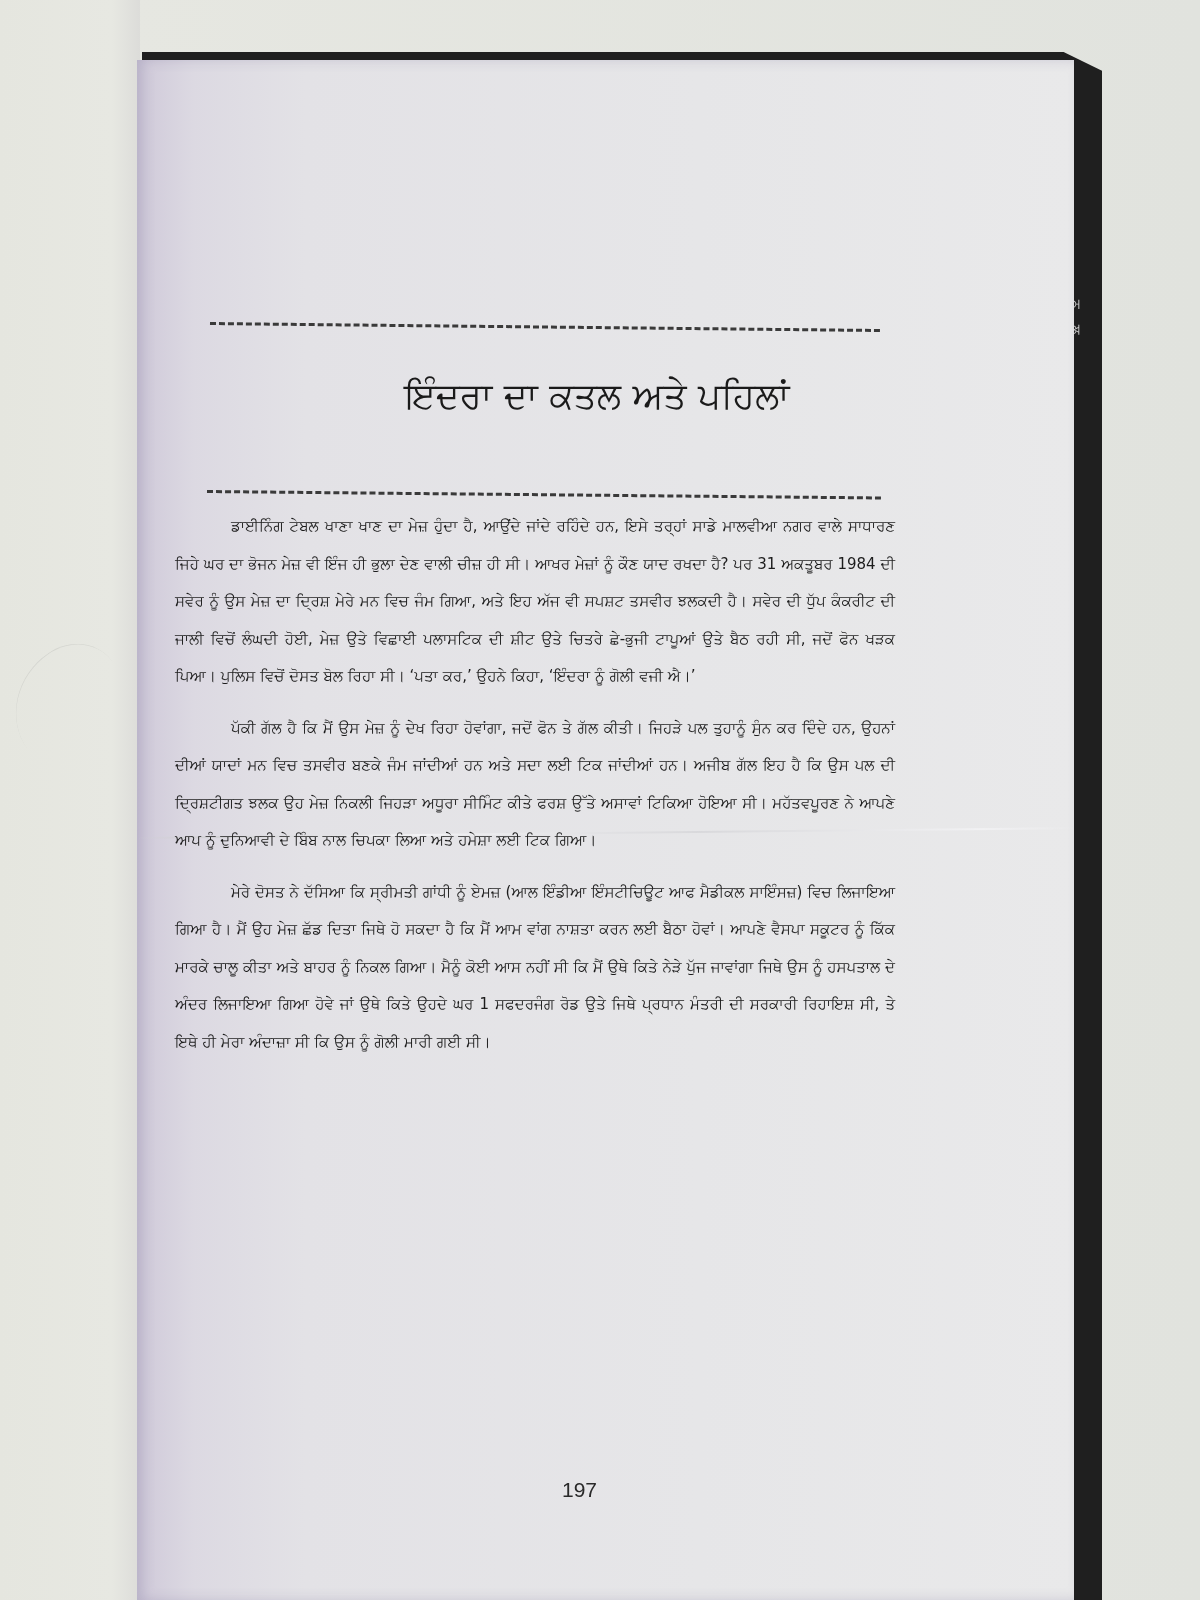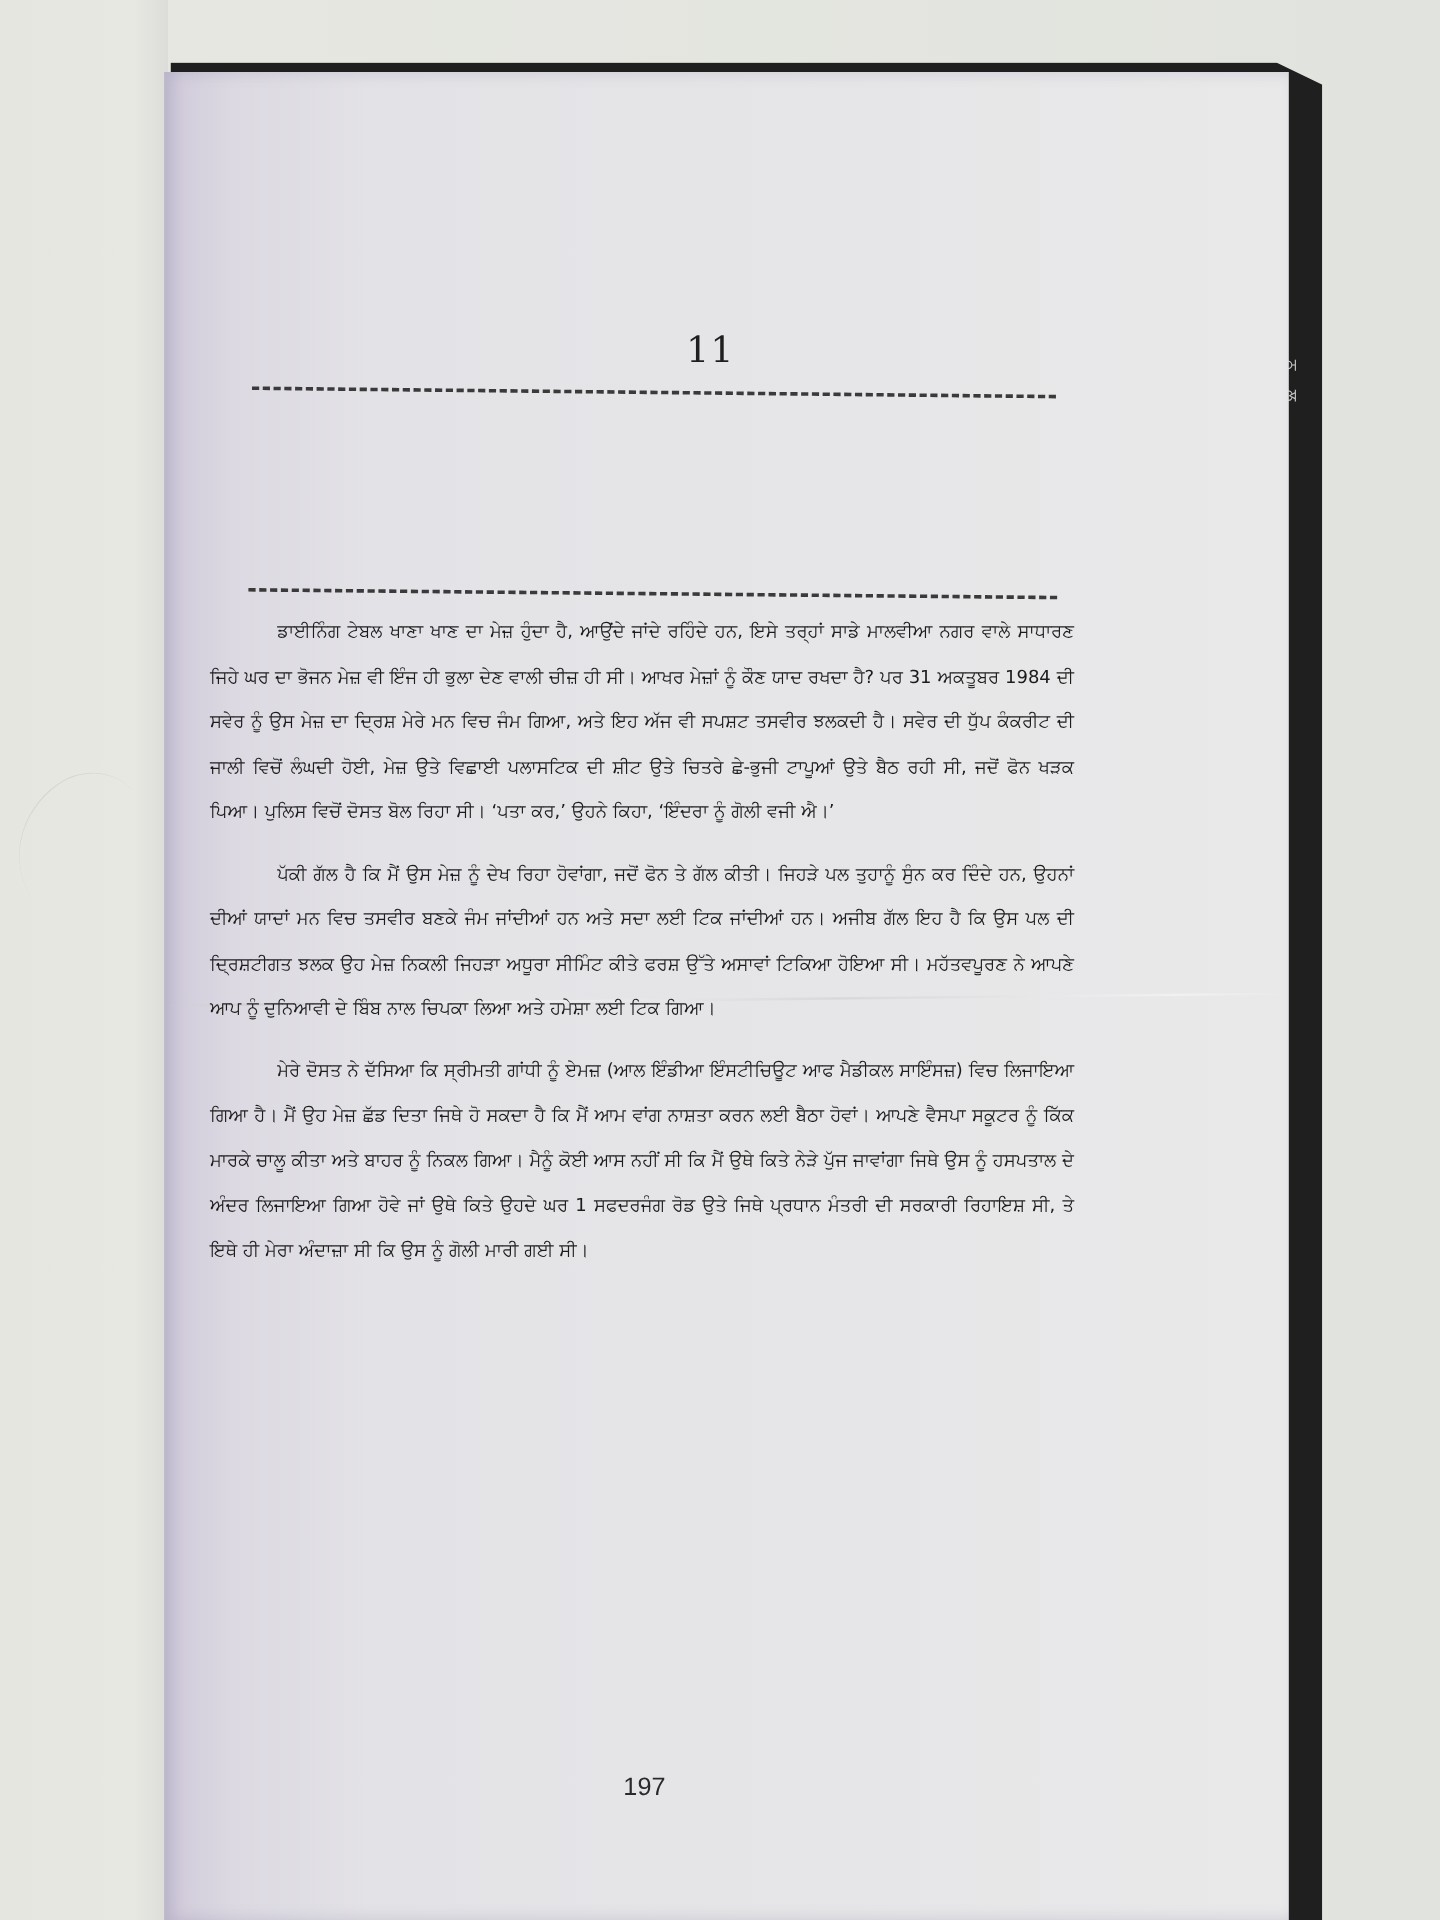--- a/index.html
+++ b/index.html
@@ -56,41 +56,41 @@
     }
     .body-text {
       position: absolute; left: 38px; top: 448px; width: 720px;
       font-size: 15px; line-height: 37.5px; color: #1c1c1c;
       text-align: justify;
     }
     .para { margin: 0; text-indent: 56px; }
     .para.first { text-indent: 56px; }
     .para + .para { margin-top: 14px; }
     .folio {
-      position: absolute; left: 340px; top: 1418px; width: 120px; text-align: center;
+      position: absolute; left: 340px; top: 1418px; width: 120px; text-align: right;
       font-family: "Liberation Sans", sans-serif; font-size: 21px; color: #2a2a2a;
     }
   </style>
 </head>
 <body>
 
 <div class="backdrop"></div>
 <div class="prev-page">
   <div class="crease"></div>
 </div>
 
 <div class="cover"></div>
 <span class="cover-spine-text" style="top:300px;">ਨ</span>
 <span class="cover-spine-text" style="top:325px;">ਲ</span>
 
 <div class="page">
   <div class="page-tear"></div>
 
-  <div class="chapter-number">11</div>
   <div class="rule top"></div>
+  <div class="chapter-title">ਇੰਦਰਾ ਦਾ ਕਤਲ ਅਤੇ ਪਹਿਲਾਂ</div>
   <div class="rule bottom"></div>
 
   <div class="body-text">
     <p class="para first">ਡਾਈਨਿੰਗ ਟੇਬਲ ਖਾਣਾ ਖਾਣ ਦਾ ਮੇਜ਼ ਹੁੰਦਾ ਹੈ, ਆਉਂਦੇ ਜਾਂਦੇ ਰਹਿੰਦੇ ਹਨ, ਇਸੇ ਤਰ੍ਹਾਂ ਸਾਡੇ ਮਾਲਵੀਆ ਨਗਰ ਵਾਲੇ ਸਾਧਾਰਣ ਜਿਹੇ ਘਰ ਦਾ ਭੋਜਨ ਮੇਜ਼ ਵੀ ਇੰਜ ਹੀ ਭੁਲਾ ਦੇਣ ਵਾਲੀ ਚੀਜ਼ ਹੀ ਸੀ। ਆਖਰ ਮੇਜ਼ਾਂ ਨੂੰ ਕੌਣ ਯਾਦ ਰਖਦਾ ਹੈ? ਪਰ 31 ਅਕਤੂਬਰ 1984 ਦੀ ਸਵੇਰ ਨੂੰ ਉਸ ਮੇਜ਼ ਦਾ ਦ੍ਰਿਸ਼ ਮੇਰੇ ਮਨ ਵਿਚ ਜੰਮ ਗਿਆ, ਅਤੇ ਇਹ ਅੱਜ ਵੀ ਸਪਸ਼ਟ ਤਸਵੀਰ ਝਲਕਦੀ ਹੈ। ਸਵੇਰ ਦੀ ਧੁੱਪ ਕੰਕਰੀਟ ਦੀ ਜਾਲੀ ਵਿਚੋਂ ਲੰਘਦੀ ਹੋਈ, ਮੇਜ਼ ਉਤੇ ਵਿਛਾਈ ਪਲਾਸਟਿਕ ਦੀ ਸ਼ੀਟ ਉਤੇ ਚਿਤਰੇ ਛੇ-ਭੁਜੀ ਟਾਪੂਆਂ ਉਤੇ ਬੈਠ ਰਹੀ ਸੀ, ਜਦੋਂ ਫੋਨ ਖੜਕ ਪਿਆ। ਪੁਲਿਸ ਵਿਚੋਂ ਦੋਸਤ ਬੋਲ ਰਿਹਾ ਸੀ। ‘ਪਤਾ ਕਰ,’ ਉਹਨੇ ਕਿਹਾ, ‘ਇੰਦਰਾ ਨੂੰ ਗੋਲੀ ਵਜੀ ਐ।’</p>
     <p class="para">ਪੱਕੀ ਗੱਲ ਹੈ ਕਿ ਮੈਂ ਉਸ ਮੇਜ਼ ਨੂੰ ਦੇਖ ਰਿਹਾ ਹੋਵਾਂਗਾ, ਜਦੋਂ ਫੋਨ ਤੇ ਗੱਲ ਕੀਤੀ। ਜਿਹੜੇ ਪਲ ਤੁਹਾਨੂੰ ਸੁੰਨ ਕਰ ਦਿੰਦੇ ਹਨ, ਉਹਨਾਂ ਦੀਆਂ ਯਾਦਾਂ ਮਨ ਵਿਚ ਤਸਵੀਰ ਬਣਕੇ ਜੰਮ ਜਾਂਦੀਆਂ ਹਨ ਅਤੇ ਸਦਾ ਲਈ ਟਿਕ ਜਾਂਦੀਆਂ ਹਨ। ਅਜੀਬ ਗੱਲ ਇਹ ਹੈ ਕਿ ਉਸ ਪਲ ਦੀ ਦ੍ਰਿਸ਼ਟੀਗਤ ਝਲਕ ਉਹ ਮੇਜ਼ ਨਿਕਲੀ ਜਿਹੜਾ ਅਧੂਰਾ ਸੀਮਿੰਟ ਕੀਤੇ ਫਰਸ਼ ਉੱਤੇ ਅਸਾਵਾਂ ਟਿਕਿਆ ਹੋਇਆ ਸੀ। ਮਹੱਤਵਪੂਰਣ ਨੇ ਆਪਣੇ ਆਪ ਨੂੰ ਦੁਨਿਆਵੀ ਦੇ ਬਿੰਬ ਨਾਲ ਚਿਪਕਾ ਲਿਆ ਅਤੇ ਹਮੇਸ਼ਾ ਲਈ ਟਿਕ ਗਿਆ।</p>
     <p class="para">ਮੇਰੇ ਦੋਸਤ ਨੇ ਦੱਸਿਆ ਕਿ ਸ੍ਰੀਮਤੀ ਗਾਂਧੀ ਨੂੰ ਏਮਜ਼ (ਆਲ ਇੰਡੀਆ ਇੰਸਟੀਚਿਊਟ ਆਫ ਮੈਡੀਕਲ ਸਾਇੰਸਜ਼) ਵਿਚ ਲਿਜਾਇਆ ਗਿਆ ਹੈ। ਮੈਂ ਉਹ ਮੇਜ਼ ਛੱਡ ਦਿਤਾ ਜਿਥੇ ਹੋ ਸਕਦਾ ਹੈ ਕਿ ਮੈਂ ਆਮ ਵਾਂਗ ਨਾਸ਼ਤਾ ਕਰਨ ਲਈ ਬੈਠਾ ਹੋਵਾਂ। ਆਪਣੇ ਵੈਸਪਾ ਸਕੂਟਰ ਨੂੰ ਕਿੱਕ ਮਾਰਕੇ ਚਾਲੂ ਕੀਤਾ ਅਤੇ ਬਾਹਰ ਨੂੰ ਨਿਕਲ ਗਿਆ। ਮੈਨੂੰ ਕੋਈ ਆਸ ਨਹੀਂ ਸੀ ਕਿ ਮੈਂ ਉਥੇ ਕਿਤੇ ਨੇੜੇ ਪੁੱਜ ਜਾਵਾਂਗਾ ਜਿਥੇ ਉਸ ਨੂੰ ਹਸਪਤਾਲ ਦੇ ਅੰਦਰ ਲਿਜਾਇਆ ਗਿਆ ਹੋਵੇ ਜਾਂ ਉਥੇ ਕਿਤੇ ਉਹਦੇ ਘਰ 1 ਸਫਦਰਜੰਗ ਰੋਡ ਉਤੇ ਜਿਥੇ ਪ੍ਰਧਾਨ ਮੰਤਰੀ ਦੀ ਸਰਕਾਰੀ ਰਿਹਾਇਸ਼ ਸੀ, ਤੇ ਇਥੇ ਹੀ ਮੇਰਾ ਅੰਦਾਜ਼ਾ ਸੀ ਕਿ ਉਸ ਨੂੰ ਗੋਲੀ ਮਾਰੀ ਗਈ ਸੀ।</p>
   </div>
 
   <div class="folio">197</div>
 </div>

